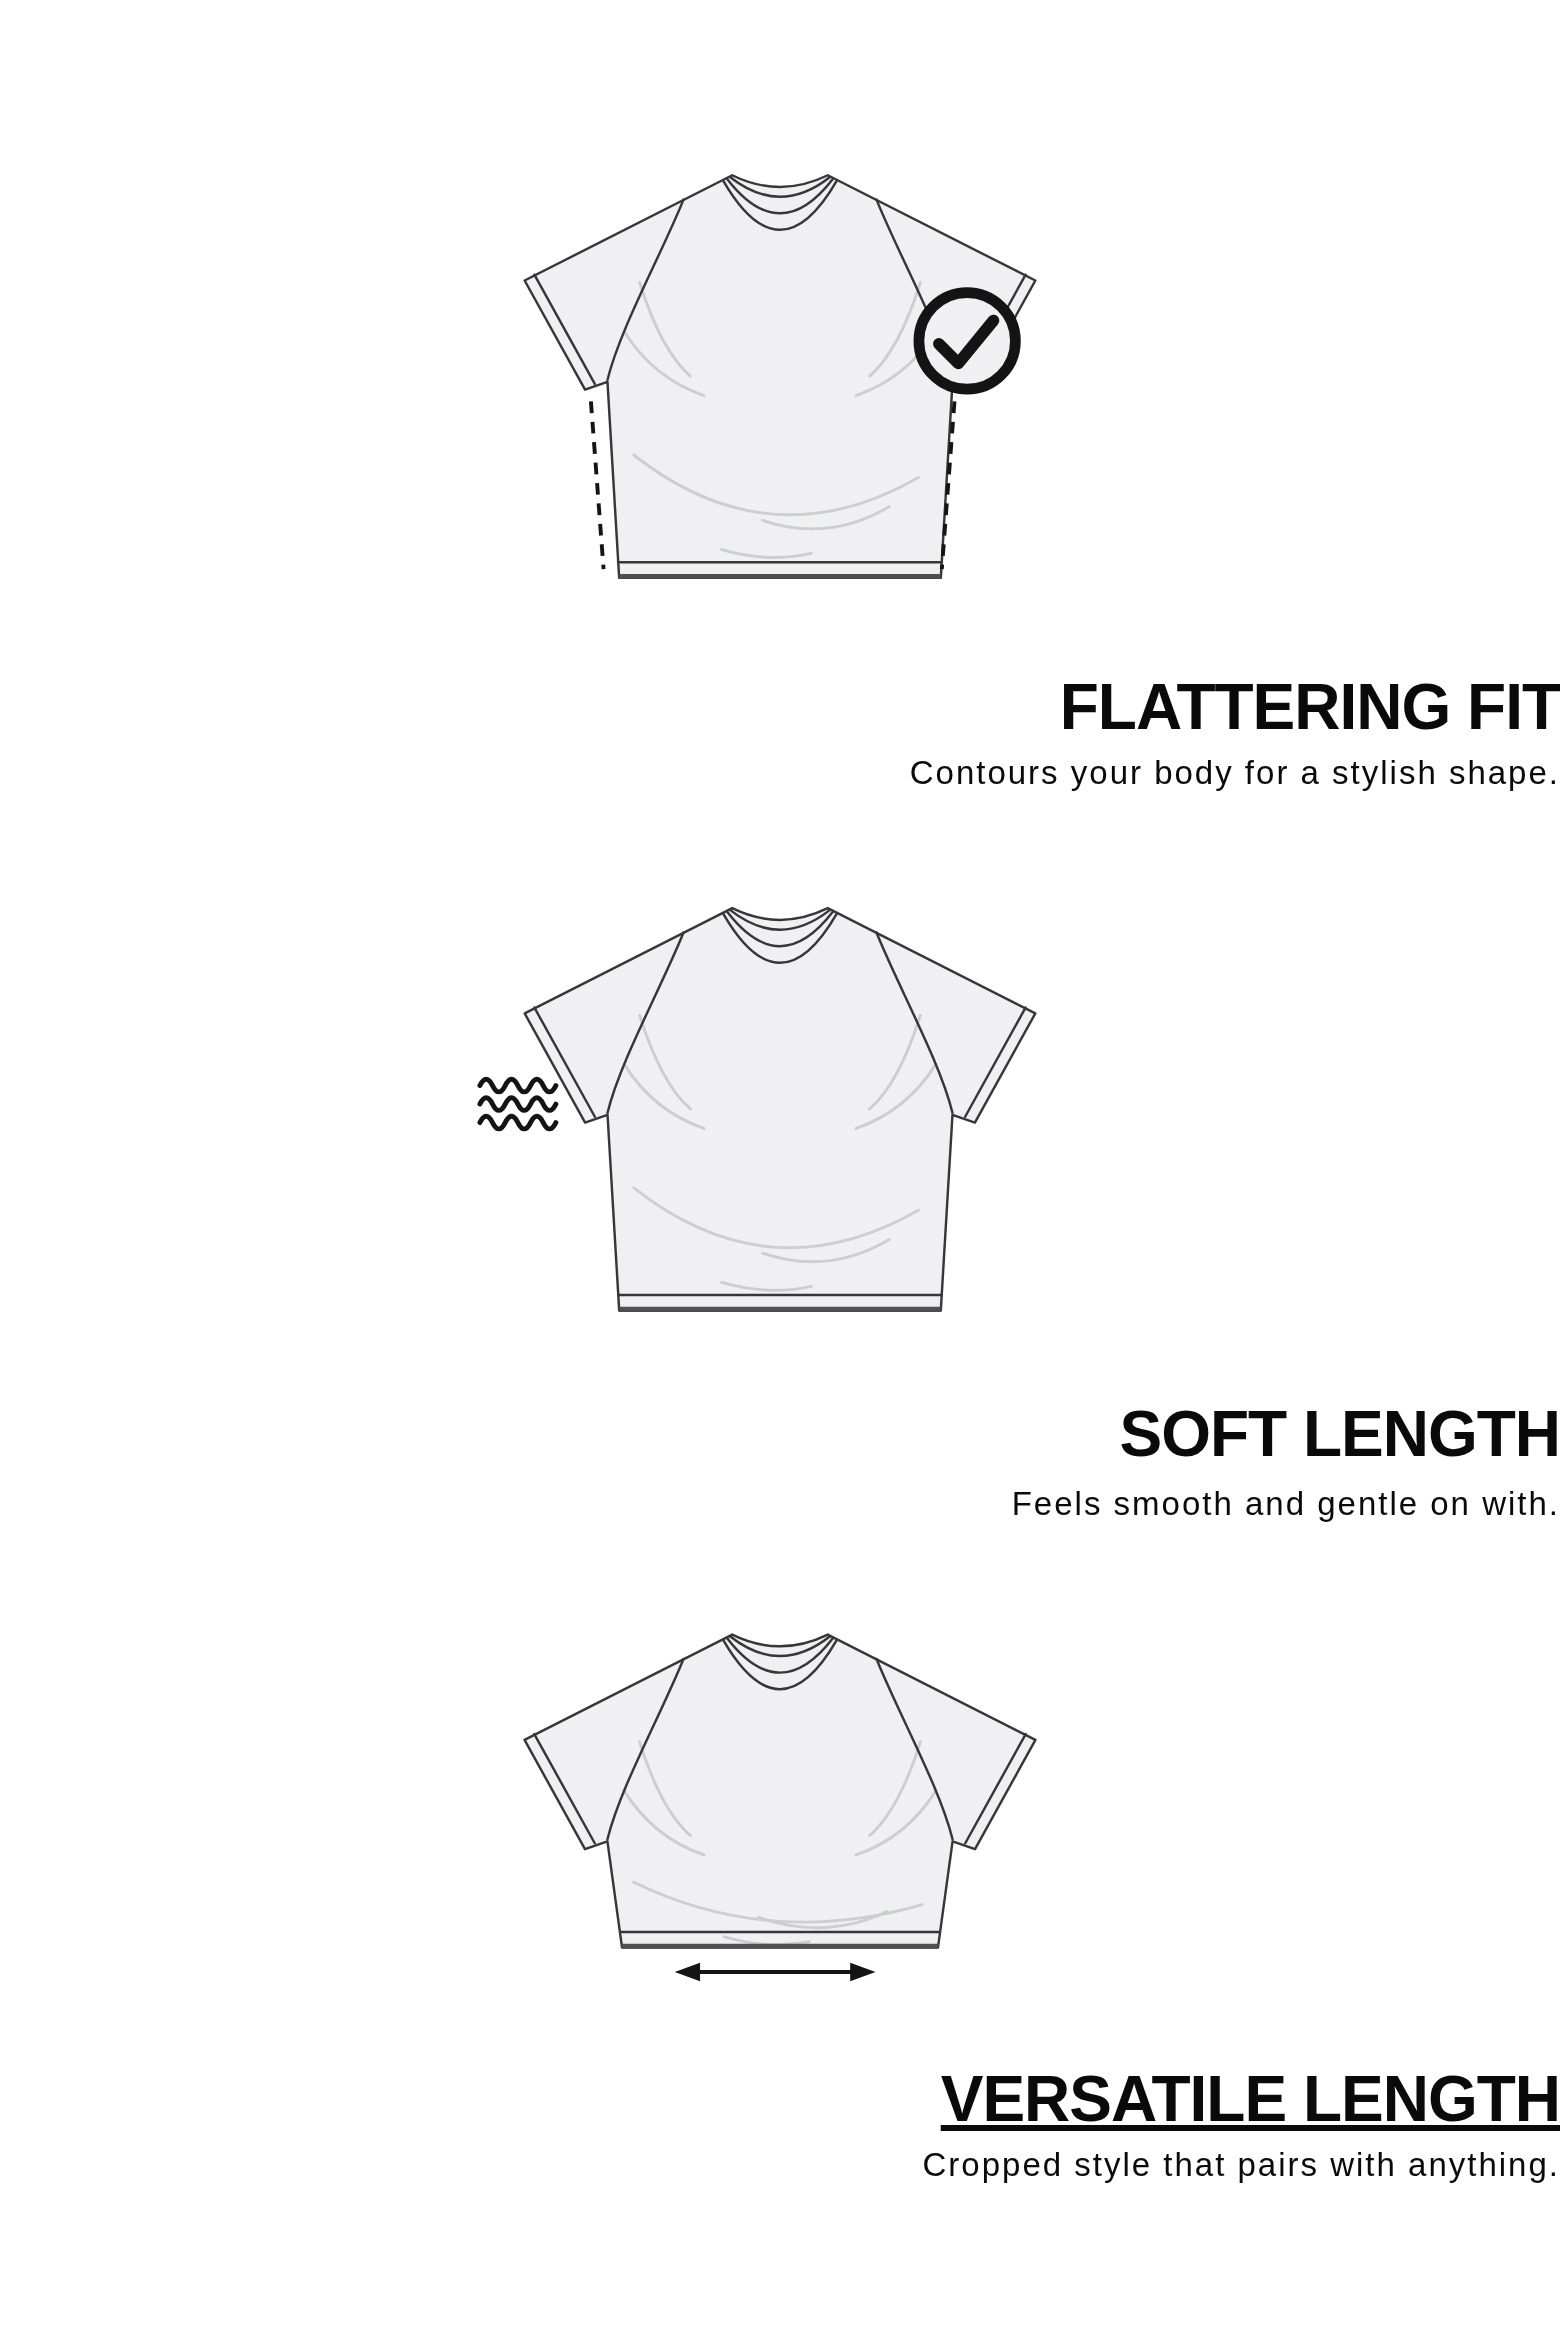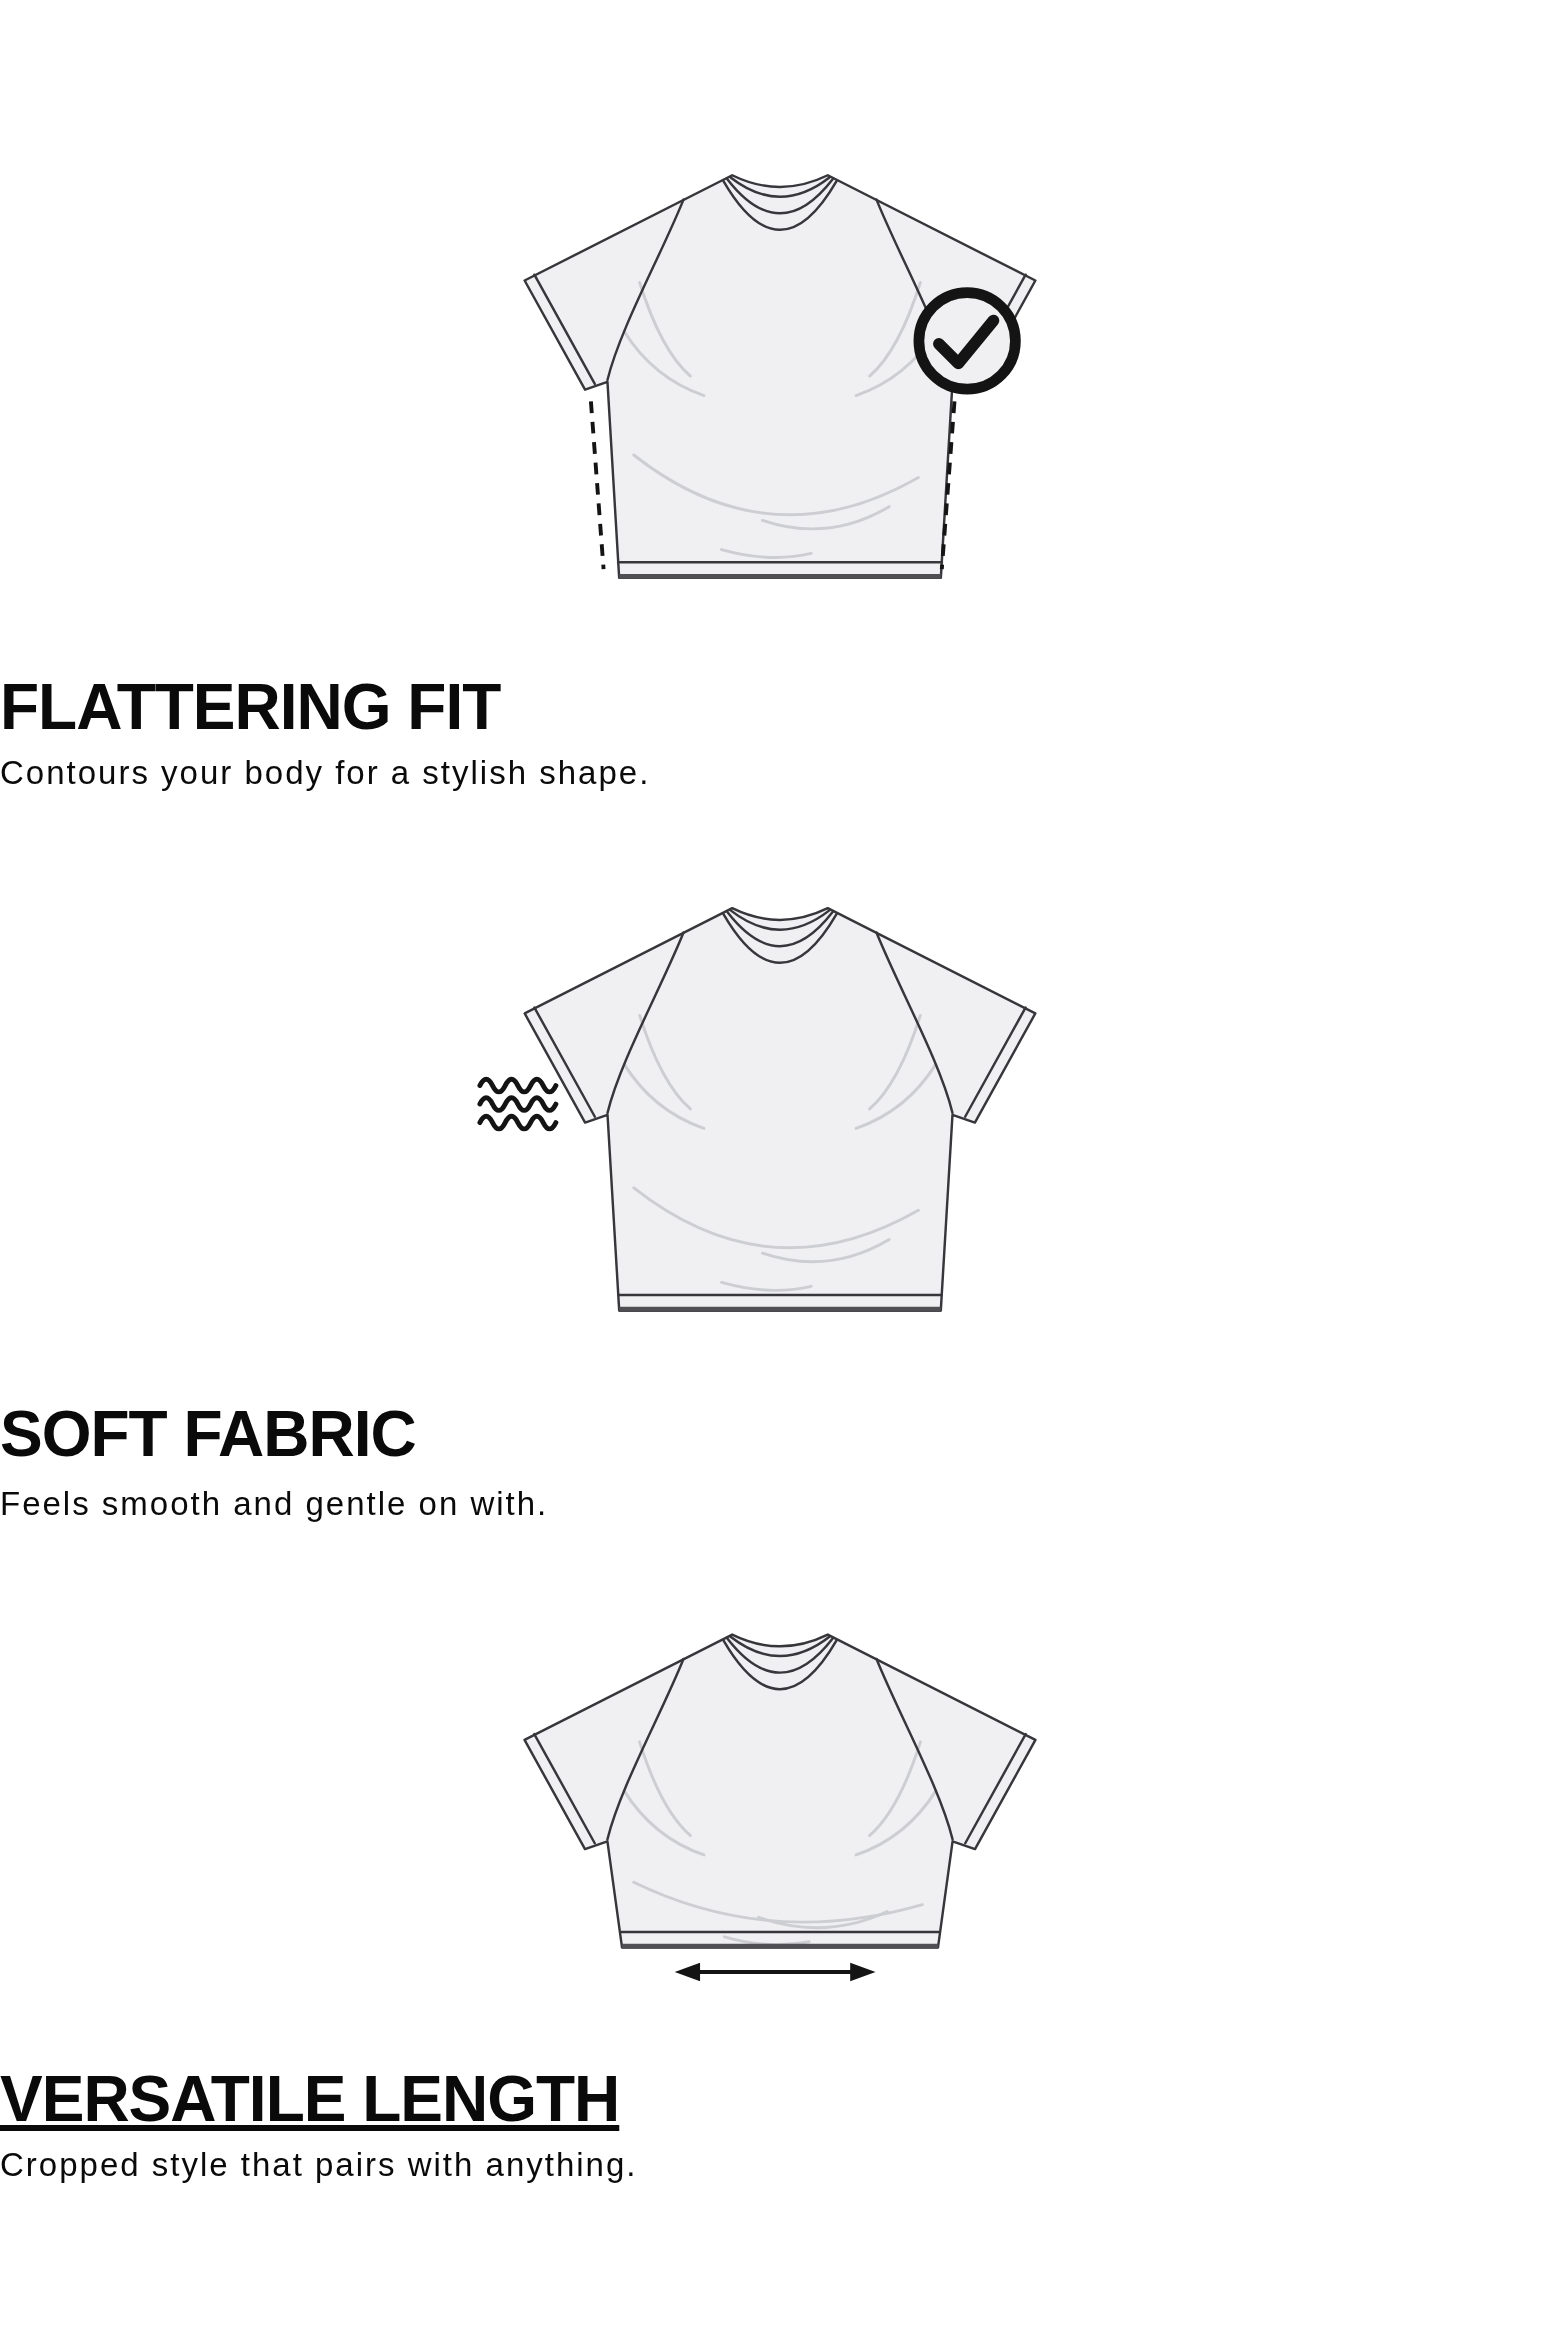--- a/index.html
+++ b/index.html
@@ -1,21 +1,21 @@
 <!DOCTYPE html>
 <html><head>
 <meta charset="utf-8">
 <style>
   html,body{margin:0;padding:0;}
   body{
     width:1560px;height:2341px;position:relative;background:#ffffff;
     font-family:"Liberation Sans", sans-serif;overflow:hidden;
   }
   .layer{position:absolute;left:0;}
-  .caption{position:absolute;left:0;width:1560px;text-align:left;color:#0a0a0a;}
+  .caption{position:absolute;left:0;width:1560px;text-align:right;color:#0a0a0a;}
   .heading{font-weight:700;font-size:64px;line-height:1.1;letter-spacing:-1px;}
   .subtitle{font-weight:400;font-size:33px;line-height:1.15;letter-spacing:2px;}
   .h1{top:619px;} .sub1{top:721px;}
   .h2{top:1346px;} .sub2{top:1452px;}
   .h3{top:2011px;text-decoration:underline;} .sub3{top:2113px;}
   svg{display:block;}
   .sprite{position:absolute;width:0;height:0;}
 </style>
 </head>
 <body>
@@ -92,21 +92,21 @@
 
 <section>
   <svg class="layer" style="top:878px" width="1560" height="458" viewBox="0 0 1600 470">
     <use href="#tee-full" xlink:href="#tee-full" transform="translate(538,23)"></use>
     <g fill="none" stroke="#141414" stroke-width="5" stroke-linecap="round">
       <path d="M492,213 q6.5,-13 13,0 t13,0 t13,0 t13,0 t13,0 t13,0"></path>
       <path d="M492,232 q6.5,-13 13,0 t13,0 t13,0 t13,0 t13,0 t13,0"></path>
       <path d="M492,251 q6.5,-13 13,0 t13,0 t13,0 t13,0 t13,0 t13,0"></path>
     </g>
   </svg>
-  <h2 class="caption heading h2">SOFT FABRIC</h2>
+  <h2 class="caption heading h2">SOFT LENGTH</h2>
   <p class="caption subtitle sub2">Feels smooth and gentle on with.</p>
 </section>
 
 <section>
   <svg class="layer" style="top:1609px" width="1560" height="410" viewBox="0 0 1600 420">
     <use href="#tee-cropped" xlink:href="#tee-cropped" transform="translate(538,18)"></use>
     <g>
       <path d="M714,372 L876,372" stroke="#141414" stroke-width="4" fill="none"></path>
       <polygon points="692,372 718,362.5 718,381.5" fill="#141414"></polygon>
       <polygon points="898,372 872,362.5 872,381.5" fill="#141414"></polygon>

